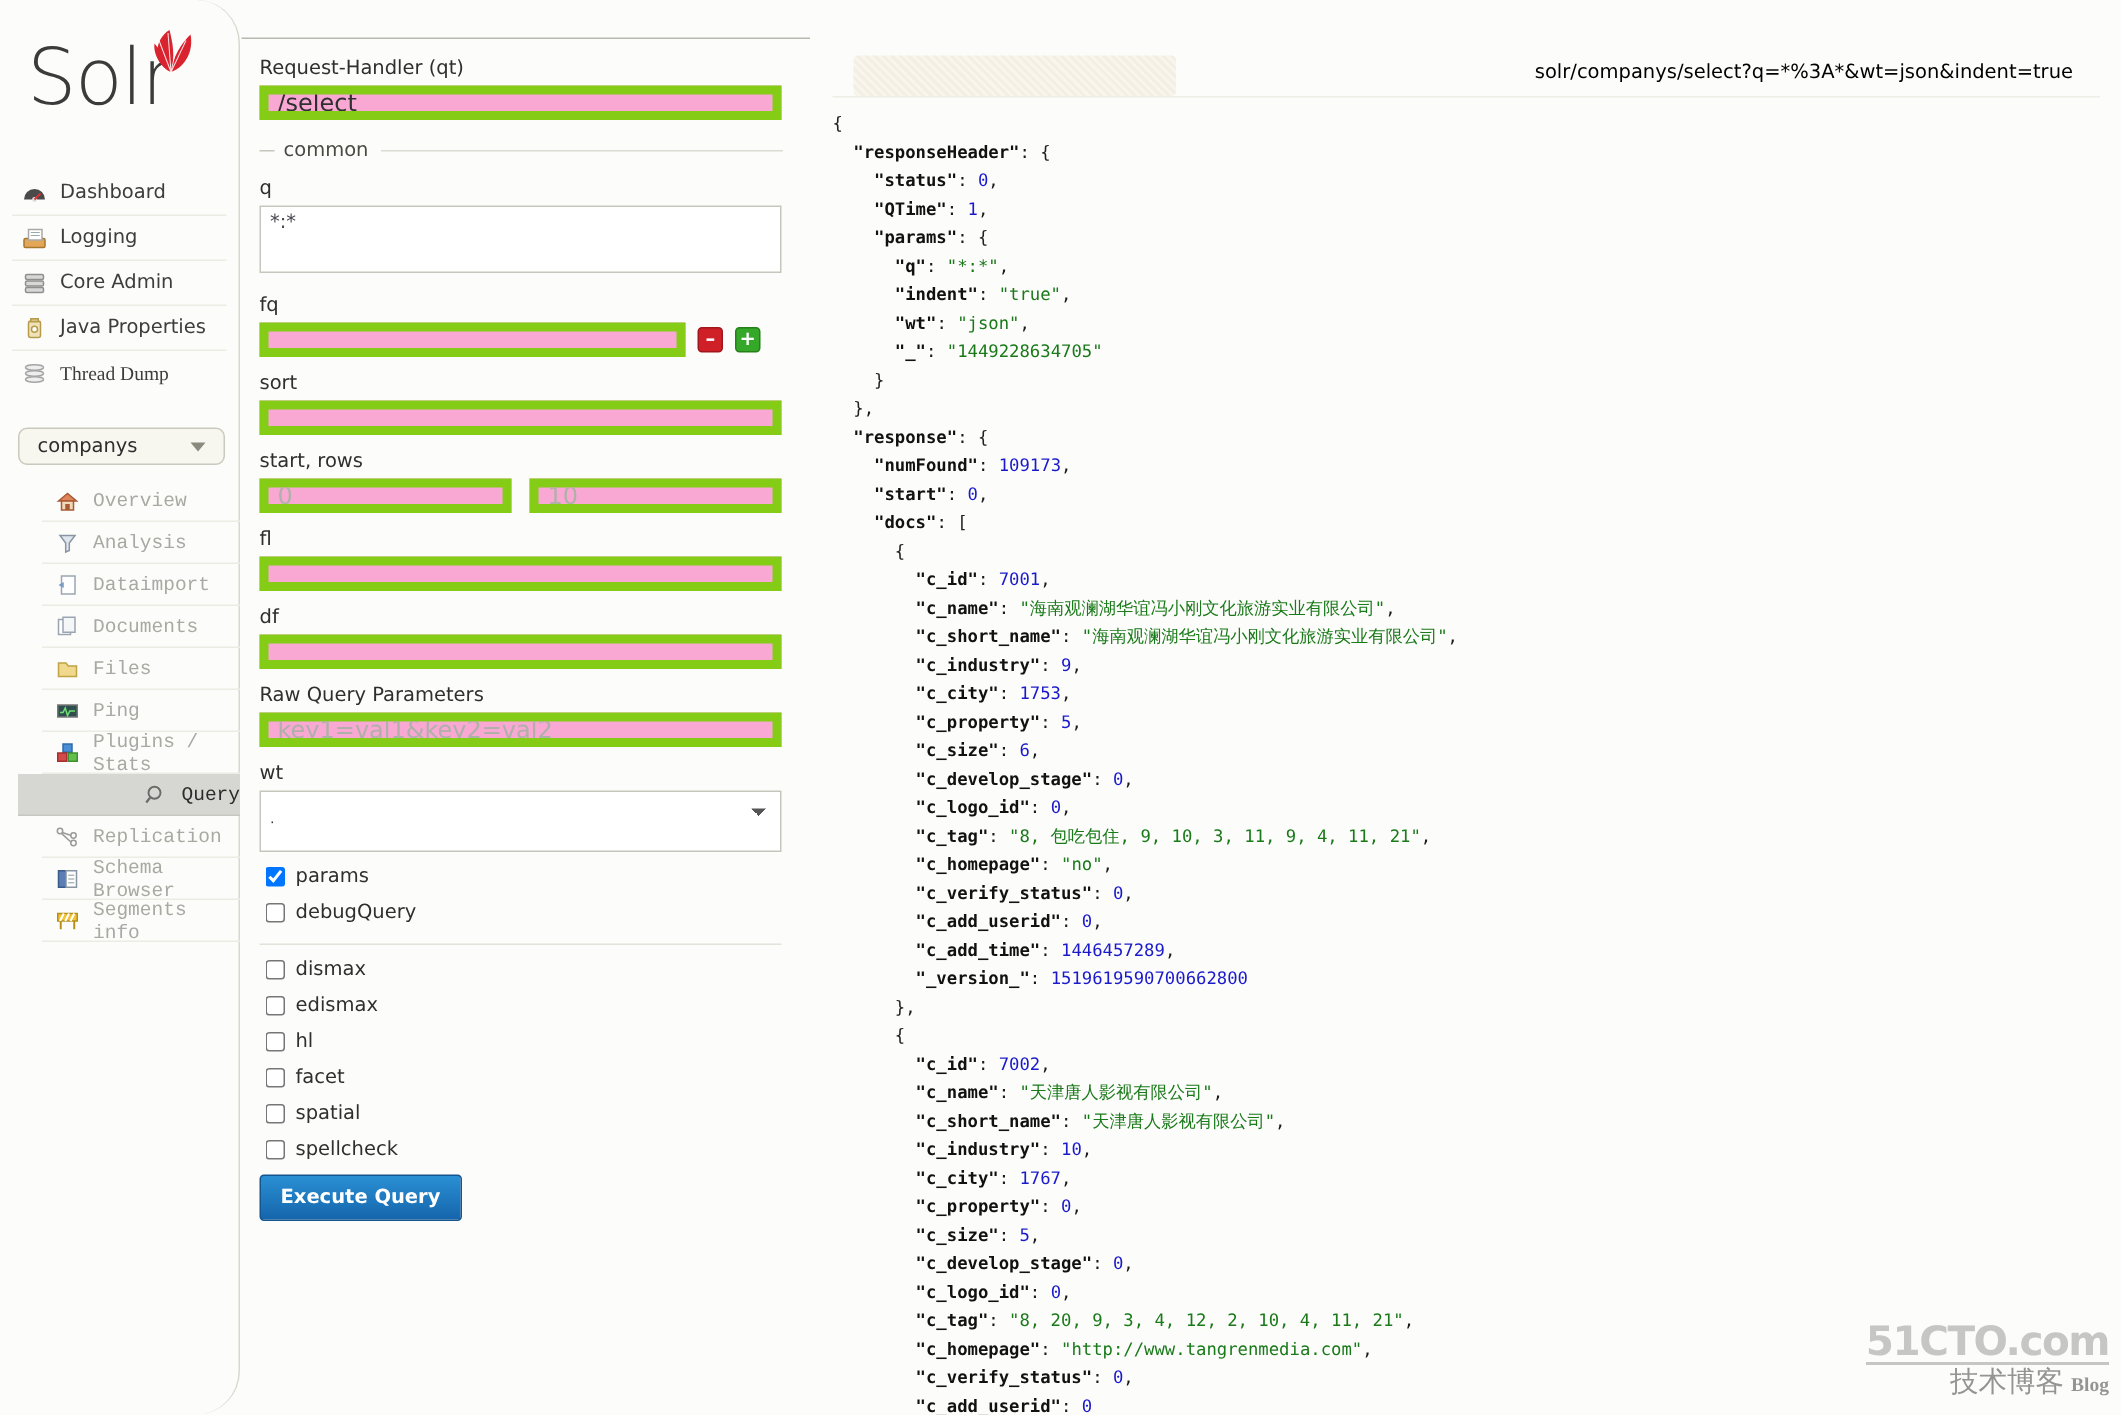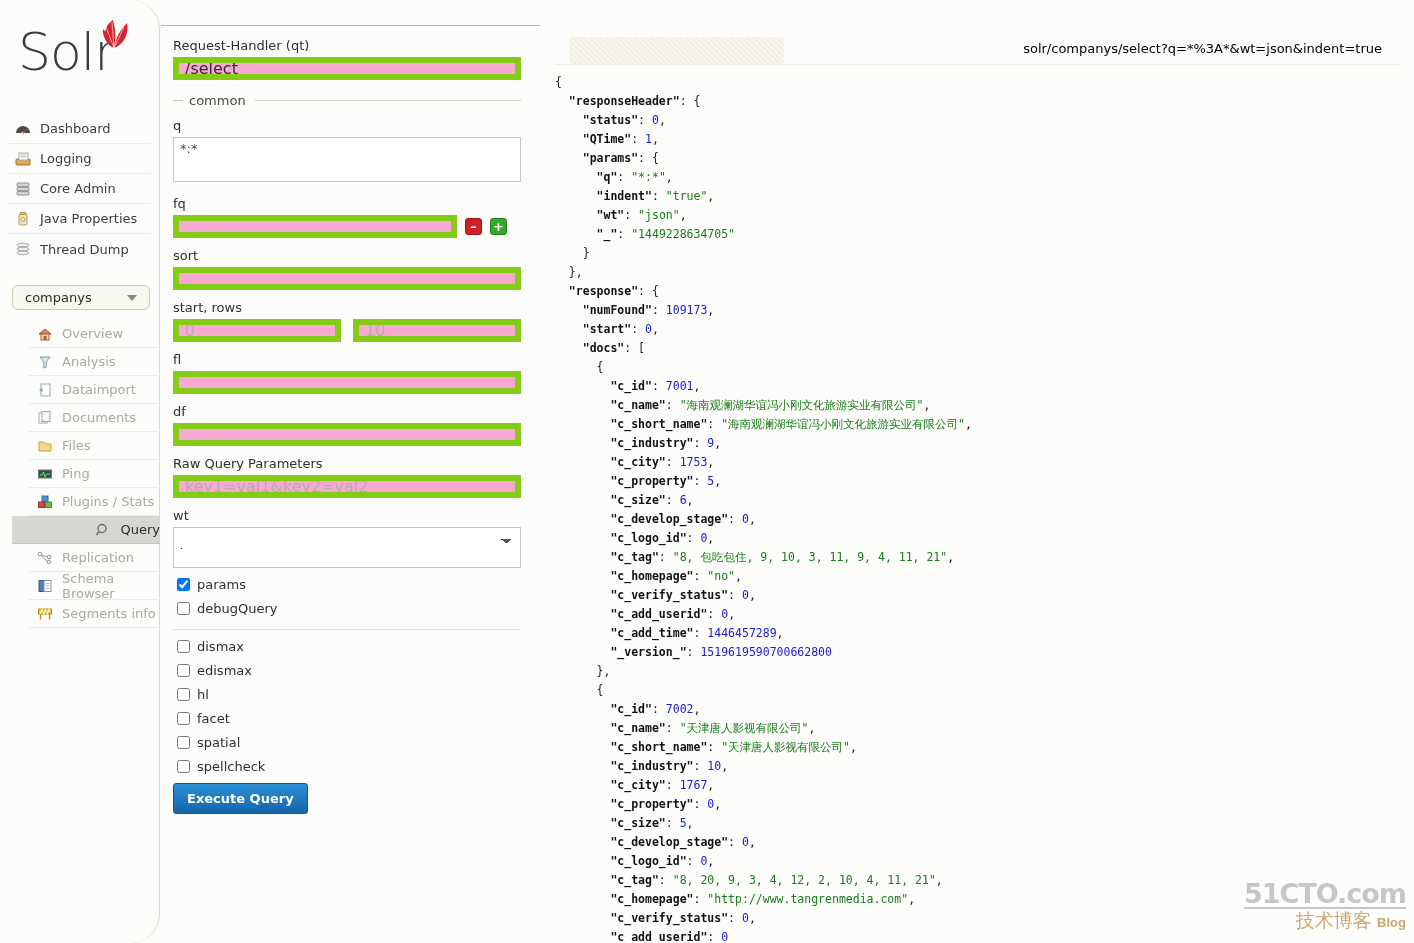--- a/index.html
+++ b/index.html
@@ -33,21 +33,21 @@
   }
 
   .nav-top { margin: 10px 8px 0 8px; }
   .nav-row {
     display: flex; align-items: center;
     height: 30px; padding-left: 6px;
     border-bottom: 1px solid #ececE4;
     font-size: 13px; color: #3d3d3d;
     cursor: pointer;
   }
-  .nav-row:last-child { border-bottom: none; }
+  .nav-row:last-child { border-bottom: none; font-family: Liberation Serif, serif; }
   .nav-ico {
     width: 18px; height: 16px; margin-right: 8px;
     display: inline-block; position: relative; flex: 0 0 18px;
   }
 
   
   #core-select {
     position: absolute; left: 12px; top: 285px;
     width: 138px; height: 25px;
     border: 1px solid #c9c9bd; border-radius: 6px;
@@ -57,21 +57,21 @@
     cursor: pointer;
   }
   #core-select .cs-label { flex: 1; }
   #core-select .cs-arrow {
     width: 0; height: 0;
     border-left: 5px solid transparent;
     border-right: 5px solid transparent;
     border-top: 6px solid #8a8a7e;
   }
 
-  .nav-core { position: absolute; left: 28px; top: 320px; width: 132px; }
+  .nav-core { position: absolute; left: 28px; top: 320px; width: 132px; font-family: Liberation Mono, monospace; }
   .core-row {
     display: flex; align-items: center;
     height: 28px; padding-left: 8px;
     border-bottom: 1px solid #ececE4;
     font-size: 13px; color: #a9a9a3;
     cursor: pointer;
   }
   .core-row.active {
     background: #d6d6d2; color: #2b2b2b;
     margin-left: -16px; padding-left: 24px; width: 148px;
@@ -199,22 +199,22 @@
     position: absolute; right: 8px; bottom: 8px;
     text-align: right; opacity: .55; user-select: none;
   }
   #wm-top {
     font-size: 27px; font-weight: bold; color: #9a9a9a;
     letter-spacing: -1px; line-height: 26px;
     border-bottom: 2px solid #9a9a9a;
     font-family: "DejaVu Sans", sans-serif;
   }
   #wm-bot {
-    font-size: 19px; color: #a16207; line-height: 24px;
-    font-family: Liberation Sans, sans-serif;
+    font-size: 19px; color: #404040; line-height: 24px;
+    font-family: Liberation Serif, serif;
   }
   #wm-blog { font-size: 13px; font-weight: bold; }
 </style>
 </head>
 <body>
 
 <div id="app">
 
   <div id="sidebar">
 

